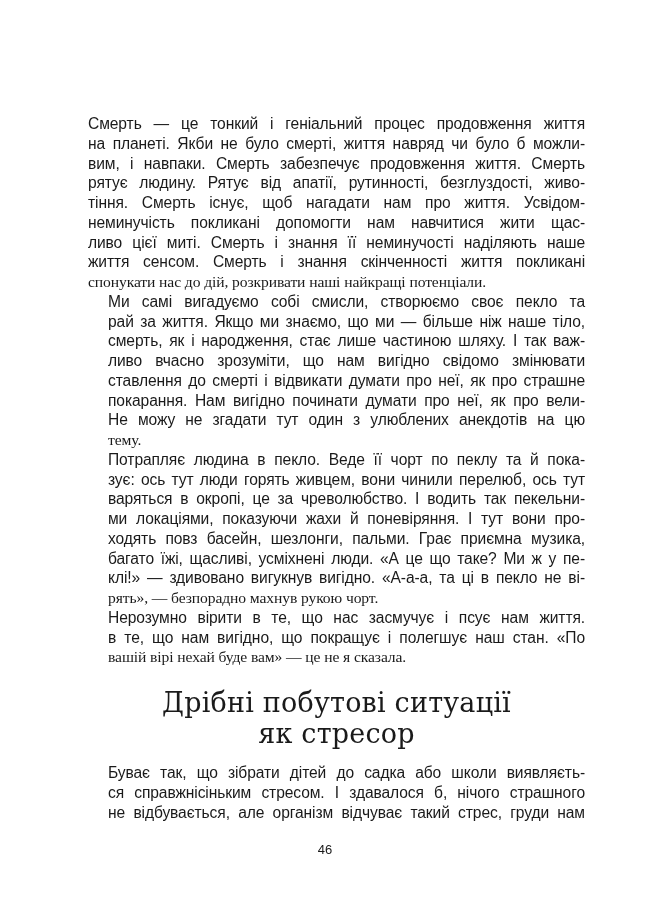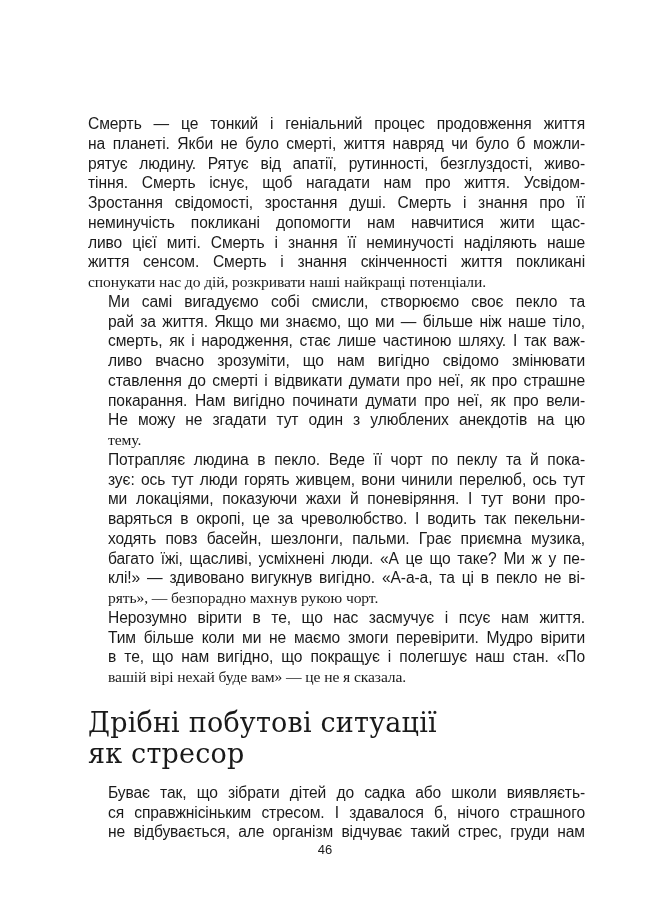--- a/index.html
+++ b/index.html
@@ -43,20 +43,21 @@
   }
   .para .ln.last {
     text-align-last: left;
     font-family: Liberation Serif, serif;
   }
   .heading {
     font-family: "DejaVu Serif", "Liberation Serif", serif;
     font-weight: normal;
     font-size: 27px;
     line-height: 31px;
+    text-align: center;
     margin: 20px 0 14px 0;
     color: #1a1a1a;
     letter-spacing: 0.2px;
   }
   .heading .hl {
     display: block;
   }
   .page-number {
     position: absolute;
     left: 0;
@@ -69,23 +70,23 @@
   }
 </style>
 </head>
 <body>
 
 <div class="page">
 
   <p class="para">
     <span class="ln">Смерть — це тонкий і геніальний процес продовження життя</span>
     <span class="ln">на планеті. Якби не було смерті, життя навряд чи було б можли-</span>
+    <span class="ln">вим, і навпаки. Смерть забезпечує продовження життя. Смерть</span>
     <span class="ln">рятує людину. Рятує від апатії, рутинності, безглуздості, живо-</span>
     <span class="ln">тіння. Смерть існує, щоб нагадати нам про життя. Усвідом-</span>
-    <span class="ln">Зростання свідомості, зростання душі. Смерть і знання про її</span>
     <span class="ln">неминучість покликані допомогти нам навчитися жити щас-</span>
     <span class="ln">ливо цієї миті. Смерть і знання її неминучості наділяють наше</span>
     <span class="ln">життя сенсом. Смерть і знання скінченності життя покликані</span>
     <span class="ln last">спонукати нас до дій, розкривати наші найкращі потенціали.</span>
   </p>
 
   <p class="para indent">
     <span class="ln">Ми самі вигадуємо собі смисли, створюємо своє пекло та</span>
     <span class="ln">рай за життя. Якщо ми знаємо, що ми — більше ніж наше тіло,</span>
     <span class="ln">смерть, як і народження, стає лише частиною шляху. І так важ-</span>
@@ -95,31 +96,30 @@
   </p>
 
   <p class="para indent">
     <span class="ln">Не можу не згадати тут один з улюблених анекдотів на цю</span>
     <span class="ln last">тему.</span>
   </p>
 
   <p class="para indent">
     <span class="ln">Потрапляє людина в пекло. Веде її чорт по пеклу та й пока-</span>
     <span class="ln">зує: ось тут люди горять живцем, вони чинили перелюб, ось тут</span>
+    <span class="ln">варяться в окропі, це за чреволюбство. І водить так пекельни-</span>
     <span class="ln">ми локаціями, показуючи жахи й поневіряння. І тут вони про-</span>
-    <span class="ln">варяться в окропі, це за чреволюбство. І водить так пекельни-</span>
     <span class="ln">ходять повз басейн, шезлонги, пальми. Грає приємна музика,</span>
     <span class="ln">багато їжі, щасливі, усміхнені люди. «А це що таке? Ми ж у пе-</span>
     <span class="ln">клі!» — здивовано вигукнув вигідно. «А-а-а, та ці в пекло не ві-</span>
     <span class="ln last">рять», — безпорадно махнув рукою чорт.</span>
   </p>
 
   <p class="para indent">
     <span class="ln">Нерозумно вірити в те, що нас засмучує і псує нам життя.</span>
-    <span class="ln">Тим більше коли ми не маємо змоги перевірити. Мудро вірити</span>
     <span class="ln">в те, що нам вигідно, що покращує і полегшує наш стан. «По</span>
     <span class="ln last">вашій вірі нехай буде вам» — це не я сказала.</span>
   </p>
 
   <h2 class="heading">
     <span class="hl">Дрібні побутові ситуації</span>
     <span class="hl">як стресор</span>
   </h2>
 
   <p class="para indent">

